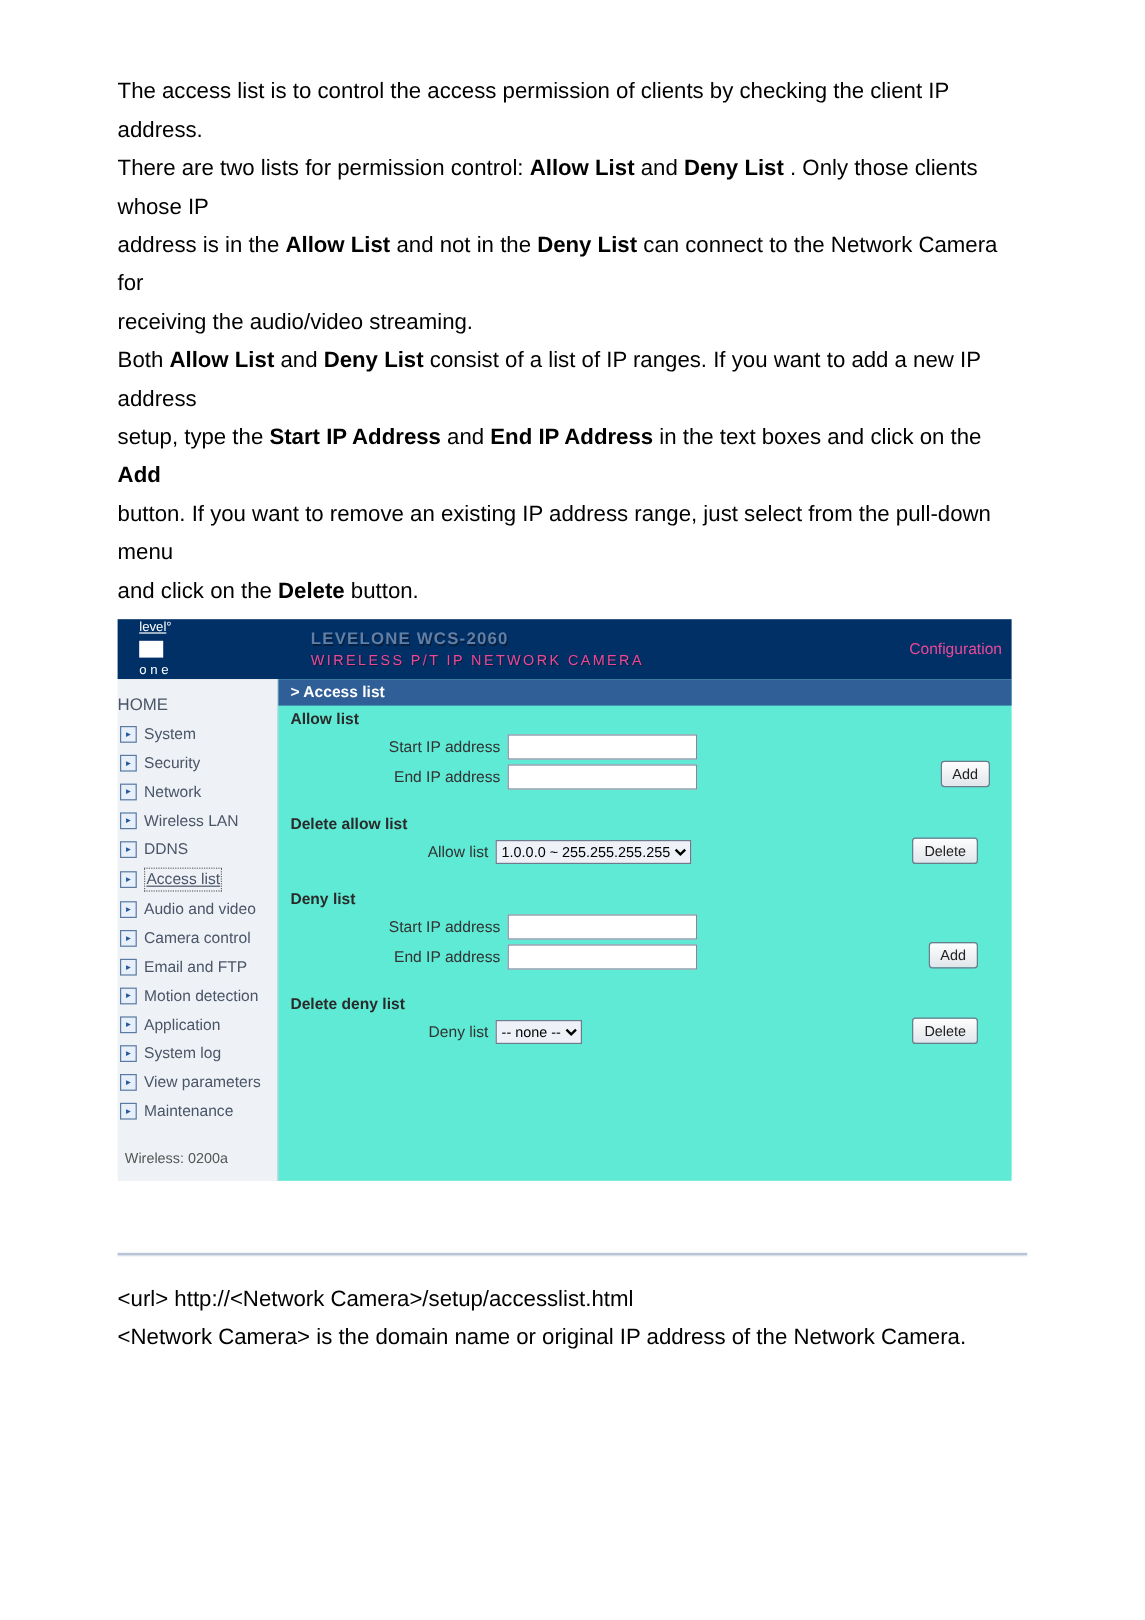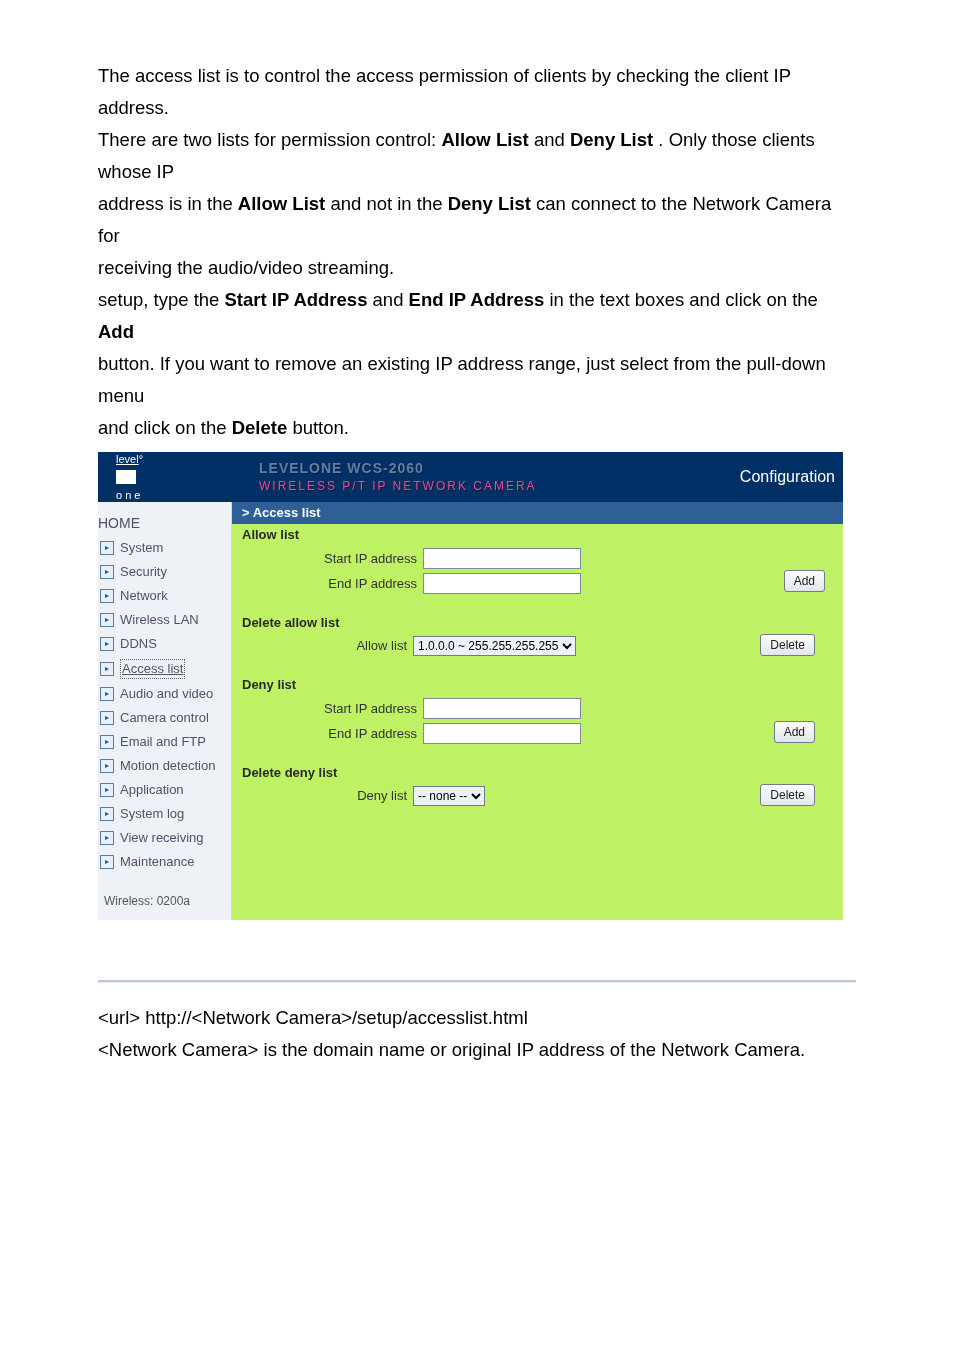--- a/index.html
+++ b/index.html
@@ -50,21 +50,21 @@
   }
   .prod-line2{
     color:#ec4899;
     font-family:Verdana,Tahoma,sans-serif;
     font-weight:normal;
     font-size:12px;
     letter-spacing:2px;
     font-variant:small-caps;
     text-shadow:1px 1px 0 #0b1f3b;
   }
-  .conf-cell{color:#ffffff;font-size:16px;padding-right:8px;}
+  .conf-cell{color:#ec4899;font-size:13px;padding-right:8px;}
 
   .shot-body{display:flex;align-items:stretch;}
   .sidebar{
     width:133px;
     background:#eef2f6;
     padding-top:4px;
   }
   .sb-home{
     text-align:left;
     font-size:14px;
@@ -89,21 +89,21 @@
   .sb-item .bullet::after{content:"\25B8";}
   .sb-item.sel span.lbl{
     border:1px dotted #666;
     text-decoration:underline;
     padding:0 1px;
   }
   .sb-version{font-size:12px;color:#555;padding:18px 0 10px 6px;}
 
   .main{
     flex:1;
-    background:#bef264;
+    background:#5eead4;
     border-left:1px solid #cfd6e0;
     position:relative;
   }
   .crumb{
     background:#2f5f96;
     color:#fff;font-weight:bold;font-size:13px;
     padding:2px 10px;
   }
   .sect{padding:0 10px;}
   .sect-title{font-weight:bold;color:#2a2a2a;padding:2px 0 2px 0;font-size:13px;}
@@ -156,20 +156,27 @@
   <p>
     <span class="run">address is in the </span>
     <span class="run bold">Allow List</span>
     <span class="run"> and not in the </span>
     <span class="run bold">Deny List</span>
     <span class="run"> can connect to the Network Camera for</span>
   </p>
 
   <p>receiving the audio/video streaming.</p>
 
+  <p>
+    <span class="run">Both </span>
+    <span class="run bold">Allow List</span>
+    <span class="run"> and </span>
+    <span class="run bold">Deny List</span>
+    <span class="run"> consist of a list of IP ranges. If you want to add a new IP address</span>
+  </p>
 
   <p>
     <span class="run">setup, type the </span>
     <span class="run bold">Start IP Address</span>
     <span class="run"> and </span>
     <span class="run bold">End IP Address</span>
     <span class="run"> in the text boxes and click on the </span>
     <span class="run bold">Add</span>
   </p>
 
@@ -244,21 +251,21 @@
             <div class="sb-item">
               <span class="bullet"></span>
               <span class="lbl">Application</span>
             </div>
             <div class="sb-item">
               <span class="bullet"></span>
               <span class="lbl">System log</span>
             </div>
             <div class="sb-item">
               <span class="bullet"></span>
-              <span class="lbl">View receiving</span>
+              <span class="lbl">View parameters</span>
             </div>
             <div class="sb-item">
               <span class="bullet"></span>
               <span class="lbl">Maintenance</span>
             </div>
           </div>
         <div class="sb-version">Wireless: 0200a</div>
       </div>
 
       <div class="main">

